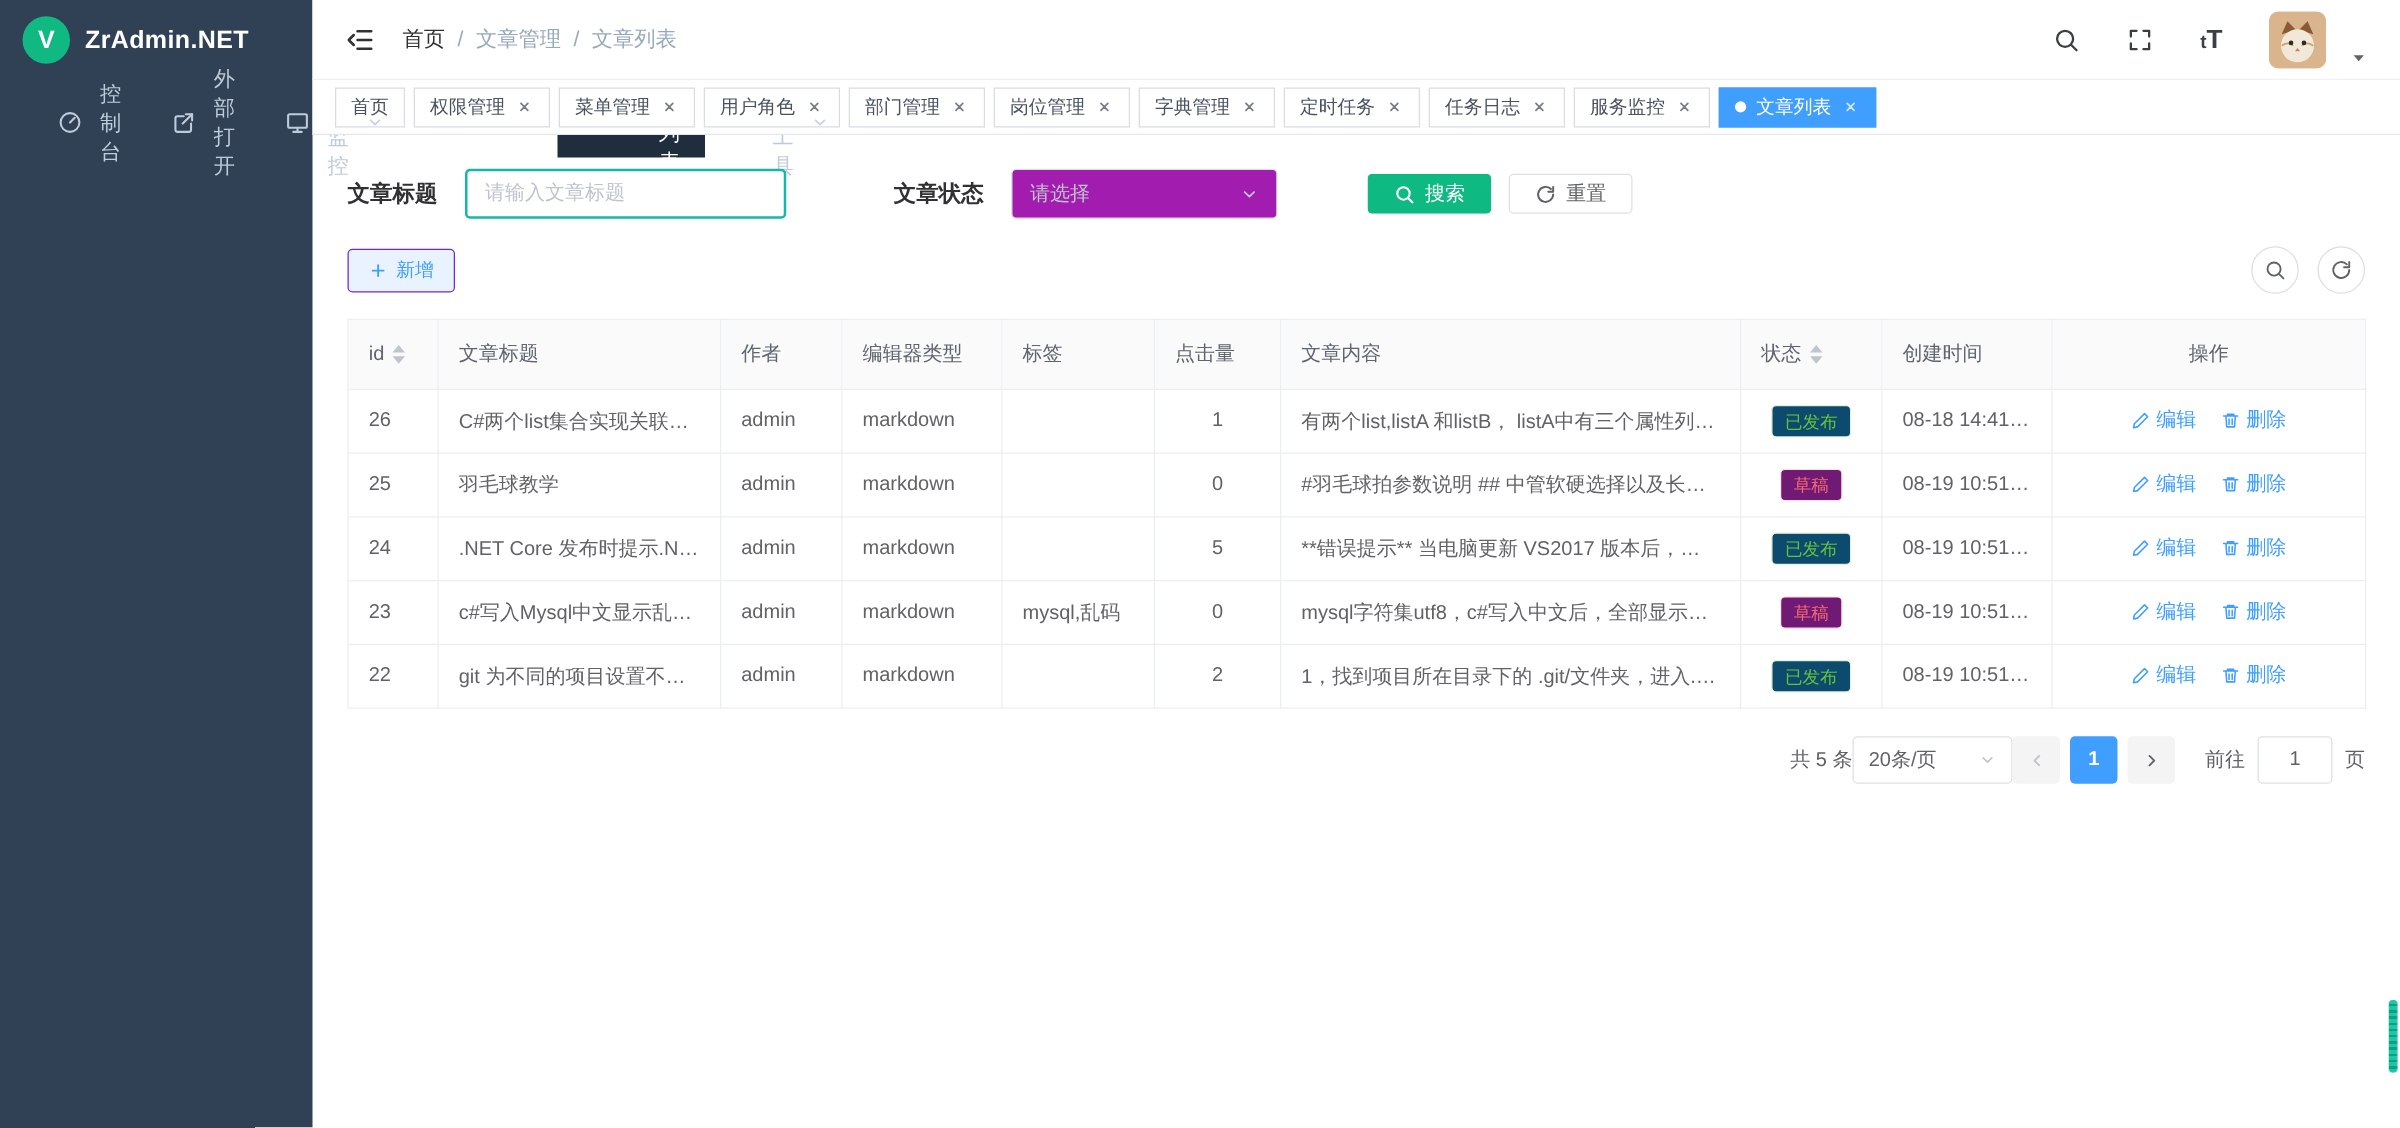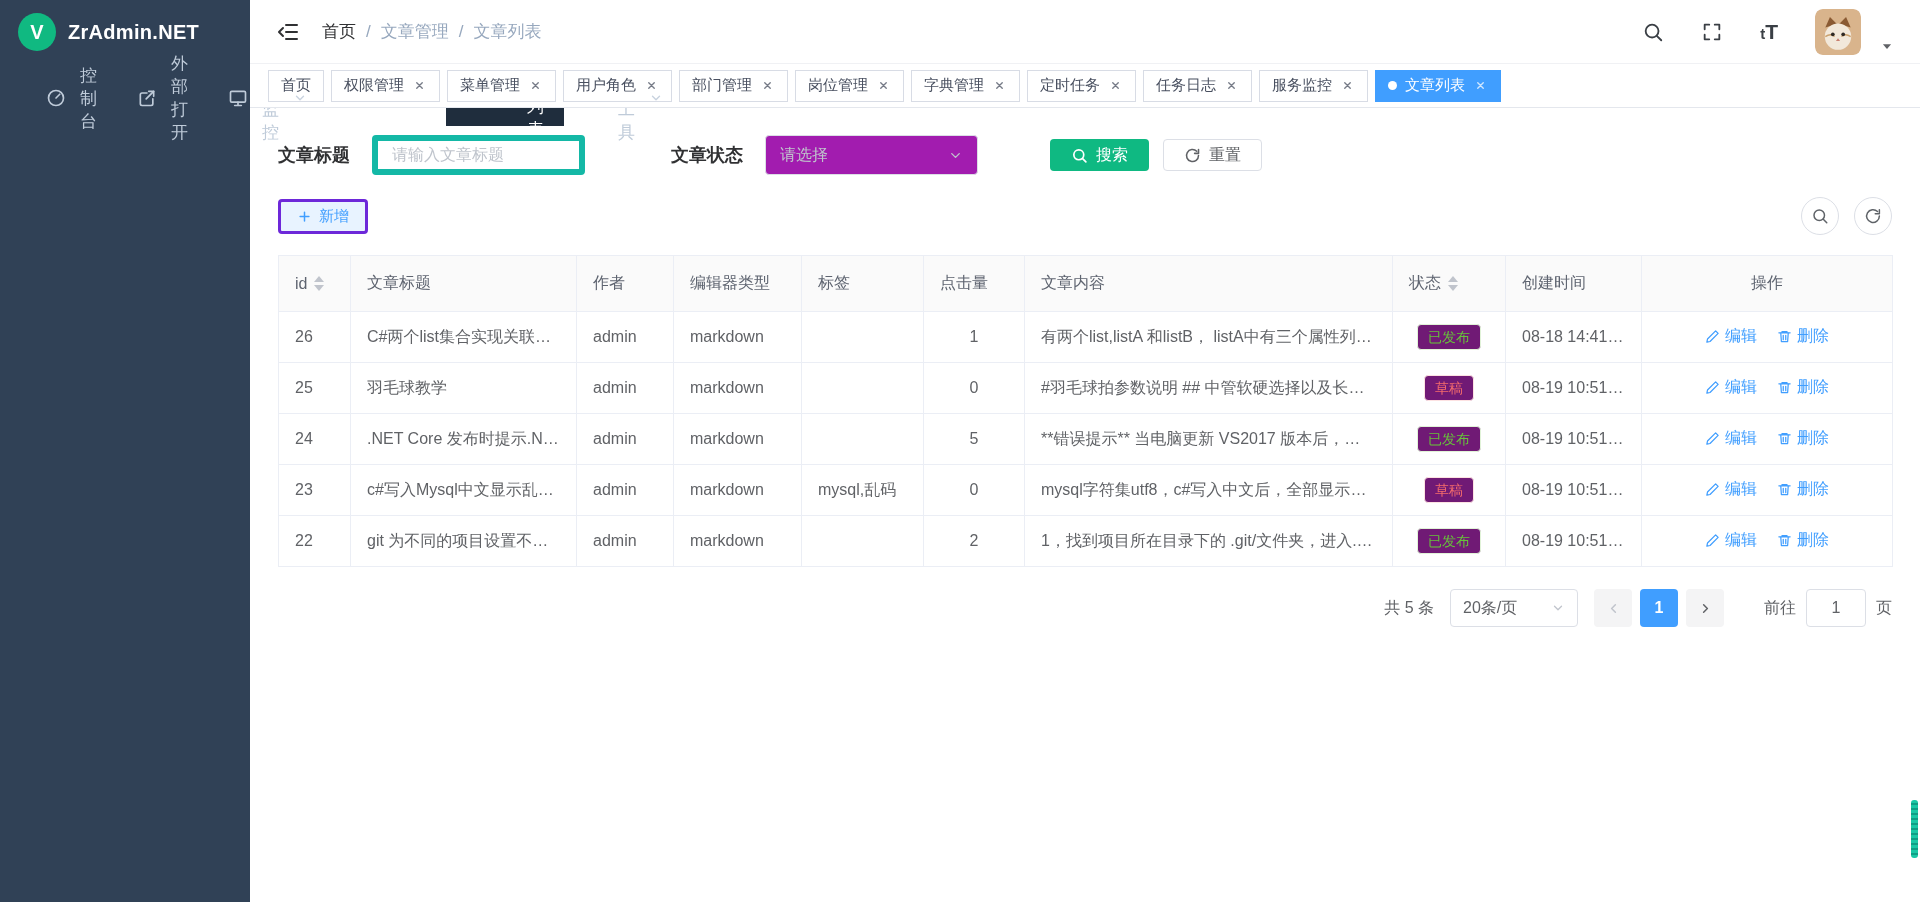--- a/index.html
+++ b/index.html
@@ -52,38 +52,38 @@
     padding: 0 12px; border: 1px solid #d8dce5; background: #fff; color: #495060;
     font-size: 15px; cursor: pointer; white-space: nowrap; }
   .tab-close { display: flex; align-items: center; justify-content: center;
     width: 15px; height: 15px; border-radius: 50%; color: inherit; opacity: .75; cursor: pointer; }
   .tab.active { background: #409eff; border-color: #409eff; color: #fff; }
   .tab-dot { width: 9px; height: 9px; border-radius: 50%; background: #fff; }
 
   
   .filterbar { display: flex; align-items: center; padding: 27px 28px 22px; }
   .filter-label { font-size: 18px; font-weight: 700; color: #303133; margin-right: 22px; white-space: nowrap; }
-  .text-input { width: 213px; height: 40px; border: 6px solid #14b8a6; border-radius: 4px;
+  .text-input { width: 257px; height: 40px; border: 2px solid #14b8a6; border-radius: 4px;
     padding: 0 14px; font-size: 16px; color: #606266; outline: none;
     font-family: "Liberation Sans", "DejaVu Sans", sans-serif; }
   .text-input::placeholder { color: #bfc4cc; }
   .status-label { margin-left: 86px; }
   .select-box { width: 213px; height: 40px; border: 1px solid #dcdfe6; border-radius: 4px;
     display: flex; align-items: center; justify-content: space-between; padding: 0 14px;
     font-size: 16px; color: #bfc4cc; cursor: pointer; background: #a21caf; }
   .select-box .sel-caret { color: #c0c4cc; display: flex; }
   .filter-btns { display: flex; gap: 14px; margin-left: 72px; }
   .btn { display: inline-flex; align-items: center; gap: 8px; height: 32px;
     padding: 0 20px; border-radius: 4px; font-size: 16px; cursor: pointer; border: 1px solid transparent; }
   .btn-search { background: #0fb982; color: #fff; }
   .btn-reset { background: #fff; border-color: #dcdfe6; color: #606266; }
 
   
   .toolbar { display: flex; align-items: center; justify-content: space-between; padding: 0 28px 20px; }
-  .btn-add { height: 35px; padding: 0 16px; background: #e8f3ff; border: 3px solid #6d28d9;
+  .btn-add { height: 35px; padding: 0 16px; background: #e8f3ff; border: 1px solid #6d28d9;
     color: #409eff; border-radius: 4px; display: inline-flex; align-items: center; gap: 7px;
     font-size: 15px; cursor: pointer; }
   .tool-circles { display: flex; gap: 15px; }
   .circle-btn { width: 38px; height: 38px; border-radius: 50%; border: 1px solid #dcdfe6;
     background: #fff; color: #5f6368; display: flex; align-items: center; justify-content: center;
     cursor: pointer; }
 
   
   .table-wrap { margin: 0 28px; }
   table { width: 100%; table-layout: fixed; border-collapse: collapse; font-size: 16px; color: #606266; }
@@ -92,28 +92,28 @@
   th { height: 56px; background: #fafafa; font-weight: 500; color: #5e6470; }
   td { height: 51px; background: #fff; }
   .th-flex { display: flex; align-items: center; gap: 7px; }
   .sort { display: inline-flex; flex-direction: column; gap: 3px; cursor: pointer; }
   .caret-up { width: 0; height: 0; border-left: 5px solid transparent; border-right: 5px solid transparent;
     border-bottom: 6px solid #c0c4cc; }
   .caret-down { width: 0; height: 0; border-left: 5px solid transparent; border-right: 5px solid transparent;
     border-top: 6px solid #c0c4cc; }
   .ct { text-align: center; }
   .badge { display: inline-block; padding: 5px 10px; border-radius: 4px; font-size: 14px; line-height: 1; }
-  .badge.s { background: #701a75; color: #67c23a; border: 1px solid #e1f3d8; }
+  .badge.s { background: #0c4a6e; color: #67c23a; border: 1px solid #e1f3d8; }
   .badge.d { background: #701a75; color: #f56c6c; border: 1px solid #fde2e2; }
   .op-cell { text-align: center; }
   .op-links { display: inline-flex; gap: 20px; align-items: center; justify-content: center; }
   .link { display: inline-flex; align-items: center; gap: 5px; color: #409eff; cursor: pointer; font-size: 16px; }
 
   
-  .pagination { display: flex; align-items: center; justify-content: flex-end; gap: 16px;
+  .pagination { display: flex; align-items: center; justify-content: flex-end; 
     margin: 22px 28px 0; font-size: 16px; color: #606266; }
   .pg-select { width: 128px; height: 38px; border: 1px solid #dcdfe6; border-radius: 4px;
     display: flex; align-items: center; justify-content: space-between; padding: 0 12px;
     color: #606266; cursor: pointer; background: #fff; }
   .pg-group { display: flex; align-items: center; gap: 8px; }
   .page-btn { min-width: 38px; height: 38px; border-radius: 4px; background: #f4f4f5;
     display: flex; align-items: center; justify-content: center; cursor: pointer; color: #606266; }
   .page-btn.disabled { color: #c0c4cc; }
   .page-btn.current { background: #409eff; color: #fff; font-weight: 600; }
   .goto-group { display: flex; align-items: center; gap: 10px; margin-left: 24px; }

